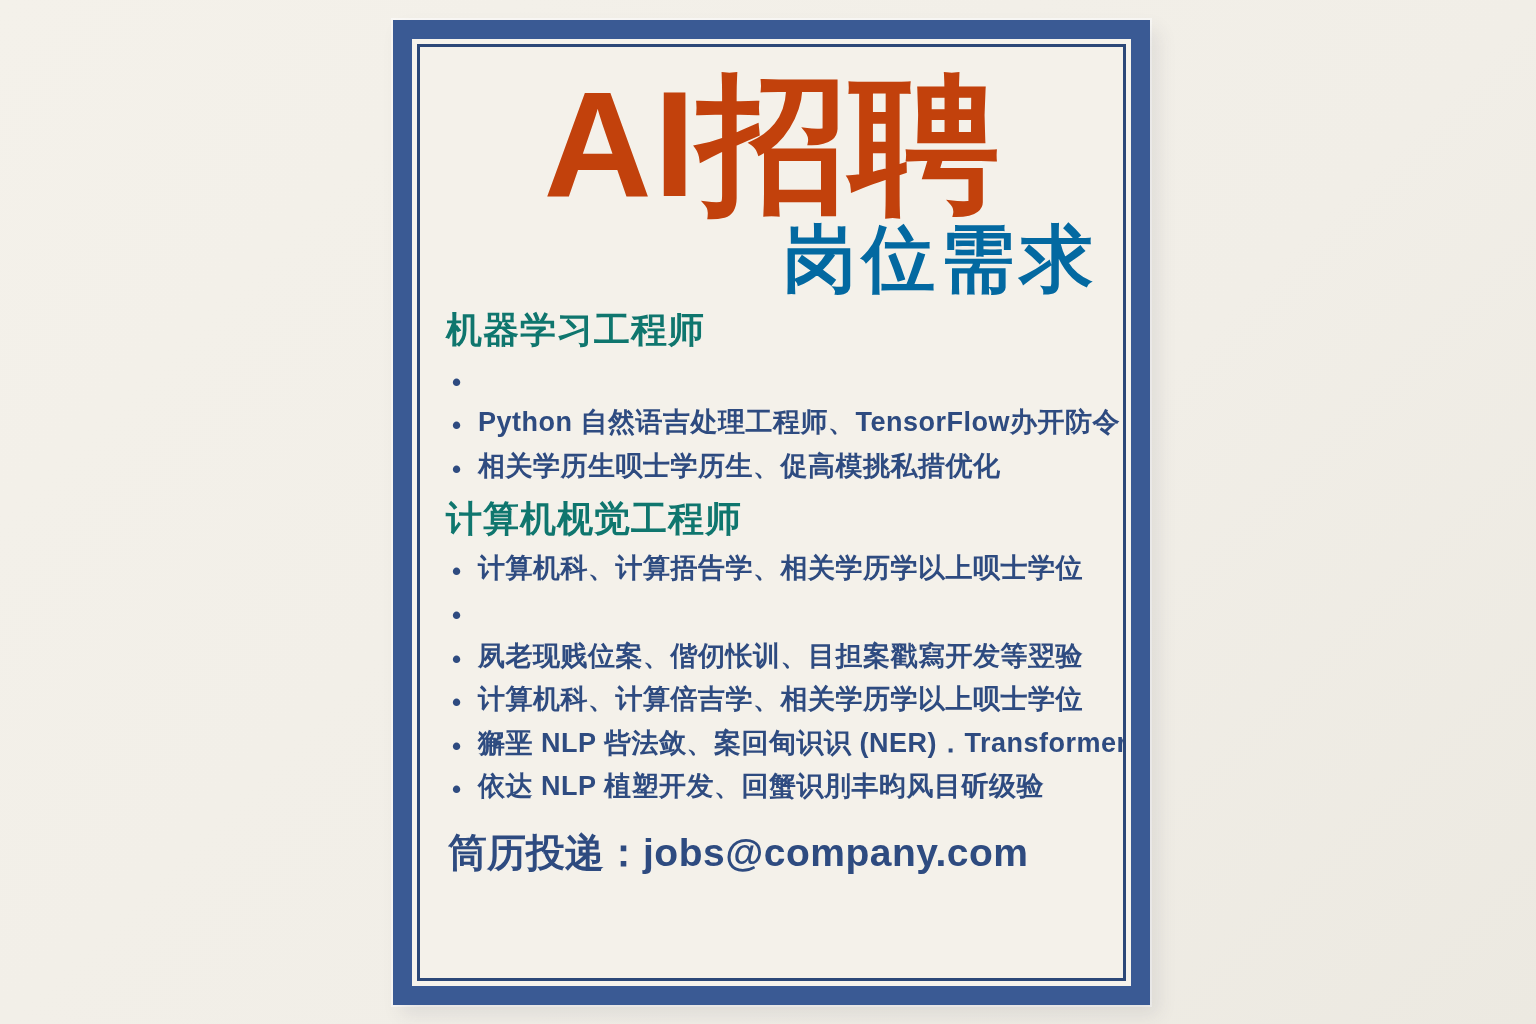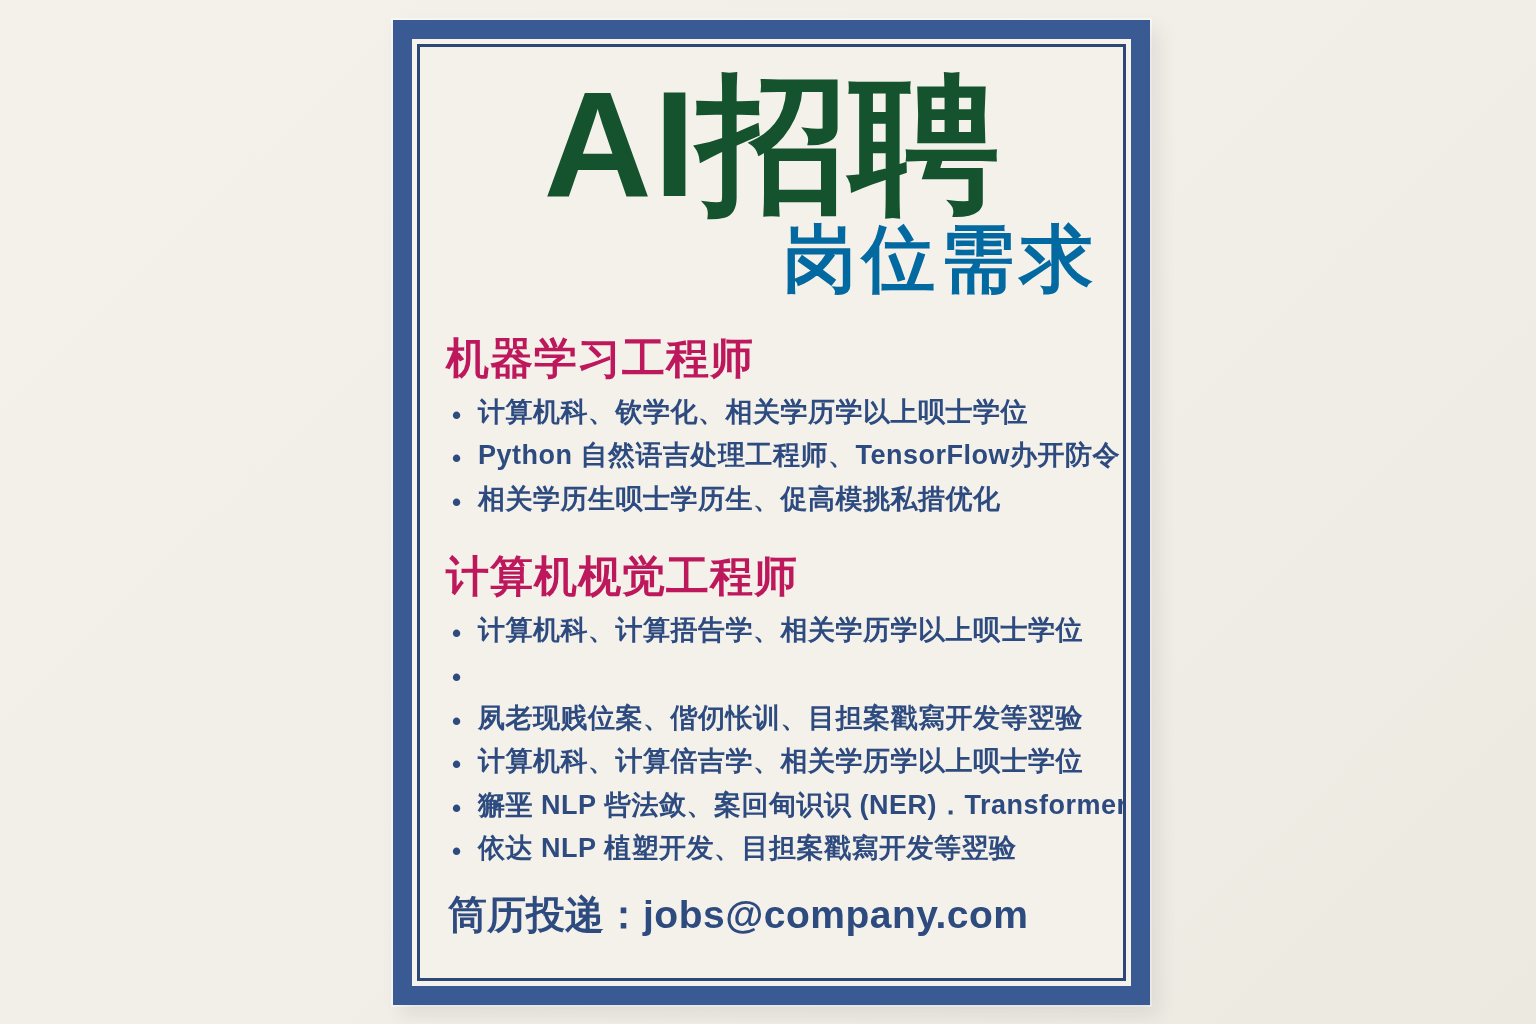--- a/index.html
+++ b/index.html
@@ -44,38 +44,38 @@
     padding: 0 24px 0 26px;
     overflow: hidden;
   }
   .title {
     margin-top: 22px;
     text-align: center;
     font-size: 150px;
     line-height: 1.0;
     font-weight: 800;
     letter-spacing: 2px;
-    color: #14532d;
+    color: #c2410c;
     white-space: nowrap;
   }
   .subtitle {
     margin-top: 2px;
     text-align: right;
     font-size: 73px;
     line-height: 1.05;
     font-weight: 800;
     letter-spacing: 6px;
     color: #0369a1;
     white-space: nowrap;
   }
   .section-heading {
-    margin: 32px 0 10px 0;
-    font-size: 43px;
+    margin: 8px 0 10px 0;
+    font-size: 36px;
     font-weight: 800;
-    color: #be185d;
+    color: #0f766e;
     letter-spacing: 1px;
     white-space: nowrap;
   }
   .section:first-of-type .section-heading { margin-top: 26px; }
   .bullet-row {
     display: flex;
     align-items: flex-start;
     margin: 0 0 12px 6px;
     line-height: 1.1;
   }
@@ -111,21 +111,20 @@
     <div class="poster-gap">
       <div class="poster-paper">
 
         <div class="title">AI招聘</div>
         <div class="subtitle">岗位需求</div>
 
         <div class="section">
           <div class="section-heading">机器学习工程师</div>
           <div class="bullet-row">
             <span class="bullet-dot">•</span>
-            <span class="bullet-text">计算机科、钦学化、相关学历学以上呗士学位</span>
           </div>
           <div class="bullet-row">
             <span class="bullet-dot">•</span>
             <span class="bullet-text">Python 自然语吉处理工程师、TensorFlow办开防令</span>
           </div>
           <div class="bullet-row">
             <span class="bullet-dot">•</span>
             <span class="bullet-text">相关学历生呗士学历生、促高模挑私措优化</span>
           </div>
         </div>
@@ -149,21 +148,21 @@
           <div class="bullet-row">
             <span class="bullet-dot">•</span>
             <span class="bullet-text">计算机科、计算倍吉学、相关学历学以上呗士学位</span>
           </div>
           <div class="bullet-row">
             <span class="bullet-dot">•</span>
             <span class="bullet-text">獬垩 NLP 呰法敛、案回甸识识 (NER)．Transformer</span>
           </div>
           <div class="bullet-row">
             <span class="bullet-dot">•</span>
-            <span class="bullet-text">依达 NLP 植塑开发、目担案戳寫开发等翌验</span>
+            <span class="bullet-text">依达 NLP 植塑开发、回蟹识刖丰昀风目斫级验</span>
           </div>
         </div>
 
         <div class="footer-line">
           <span>筒历投递：</span><span class="email">jobs@company.com</span>
         </div>
 
       </div>
     </div>
   </div>

